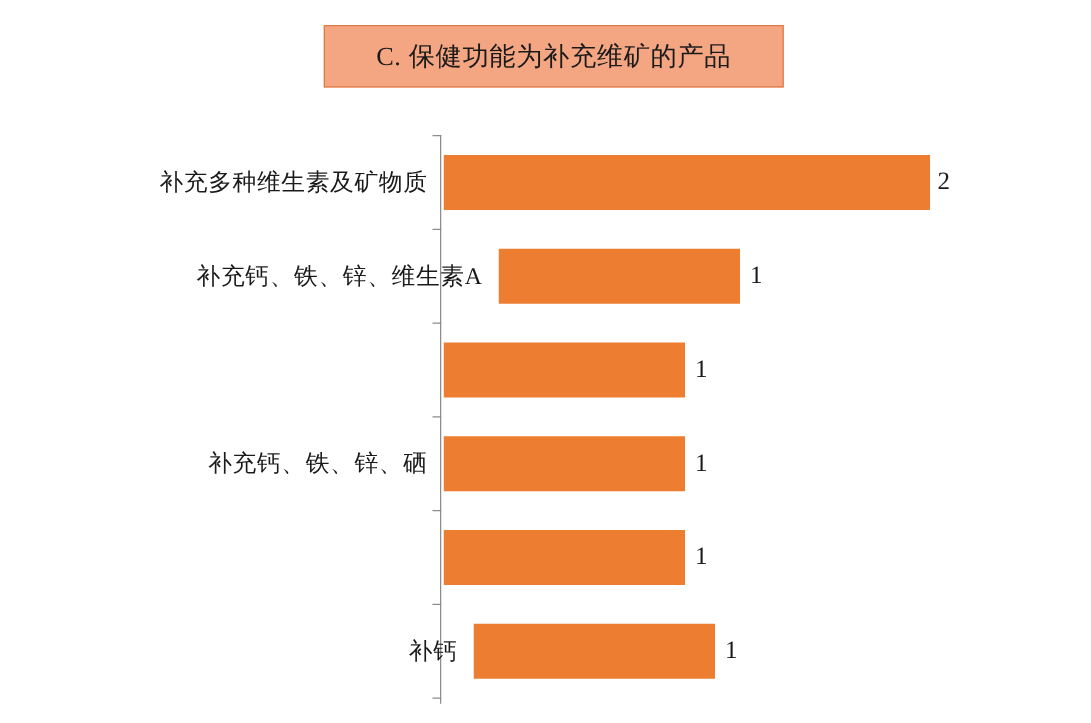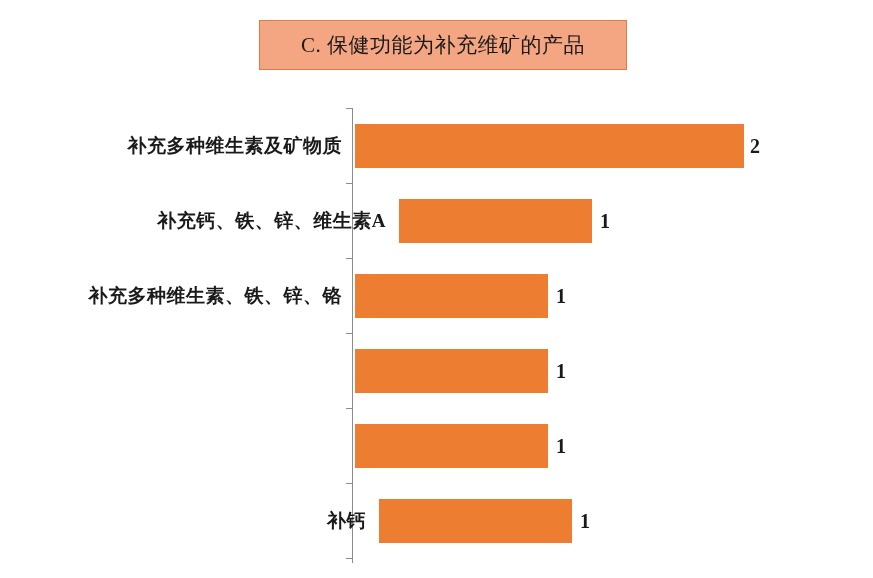--- a/index.html
+++ b/index.html
@@ -47,21 +47,20 @@
     text-align: right;
   }
 
   
   #plot-area {
     position: absolute;
     left: 0px;
     top: 100px;
     width: 873px;
     height: 470px;
-    font-weight: bold;
   }
 
   
   #category-axis-line {
     position: absolute;
     left: 352px;
     top: 8px;
     width: 1px;
     height: 455px;
     background: #8c8c8c;
@@ -143,26 +142,26 @@
       <span class="bar-value-label" style="left:750px;">2</span>
     </div>
 
     <div class="bar-row" style="top:83px;margin-left:44px;">
       <span class="bar-category-label">补充钙、铁、锌、维生素A</span>
       <div class="bar-shape" style="width:193px;"></div>
       <span class="bar-value-label" style="left:556px;">1</span>
     </div>
 
     <div class="bar-row" style="top:158px;">
-      <span class="bar-category-label">补充多种维生素、铁、锌、铬</span>
       <div class="bar-shape" style="width:193px;"></div>
       <span class="bar-value-label" style="left:556px;">1</span>
     </div>
 
     <div class="bar-row" style="top:233px;">
+      <span class="bar-category-label">补充钙、铁、锌、硒</span>
       <div class="bar-shape" style="width:193px;"></div>
       <span class="bar-value-label" style="left:556px;">1</span>
     </div>
 
     <div class="bar-row" style="top:308px;">
       <div class="bar-shape" style="width:193px;"></div>
       <span class="bar-value-label" style="left:556px;">1</span>
     </div>
 
     <div class="bar-row" style="top:383px;margin-left:24px;">

